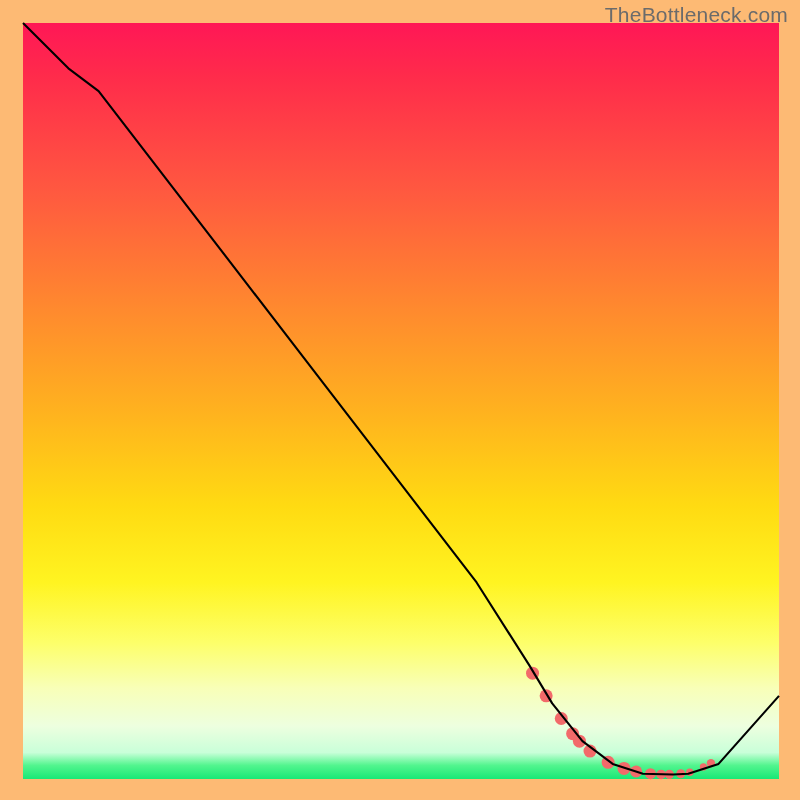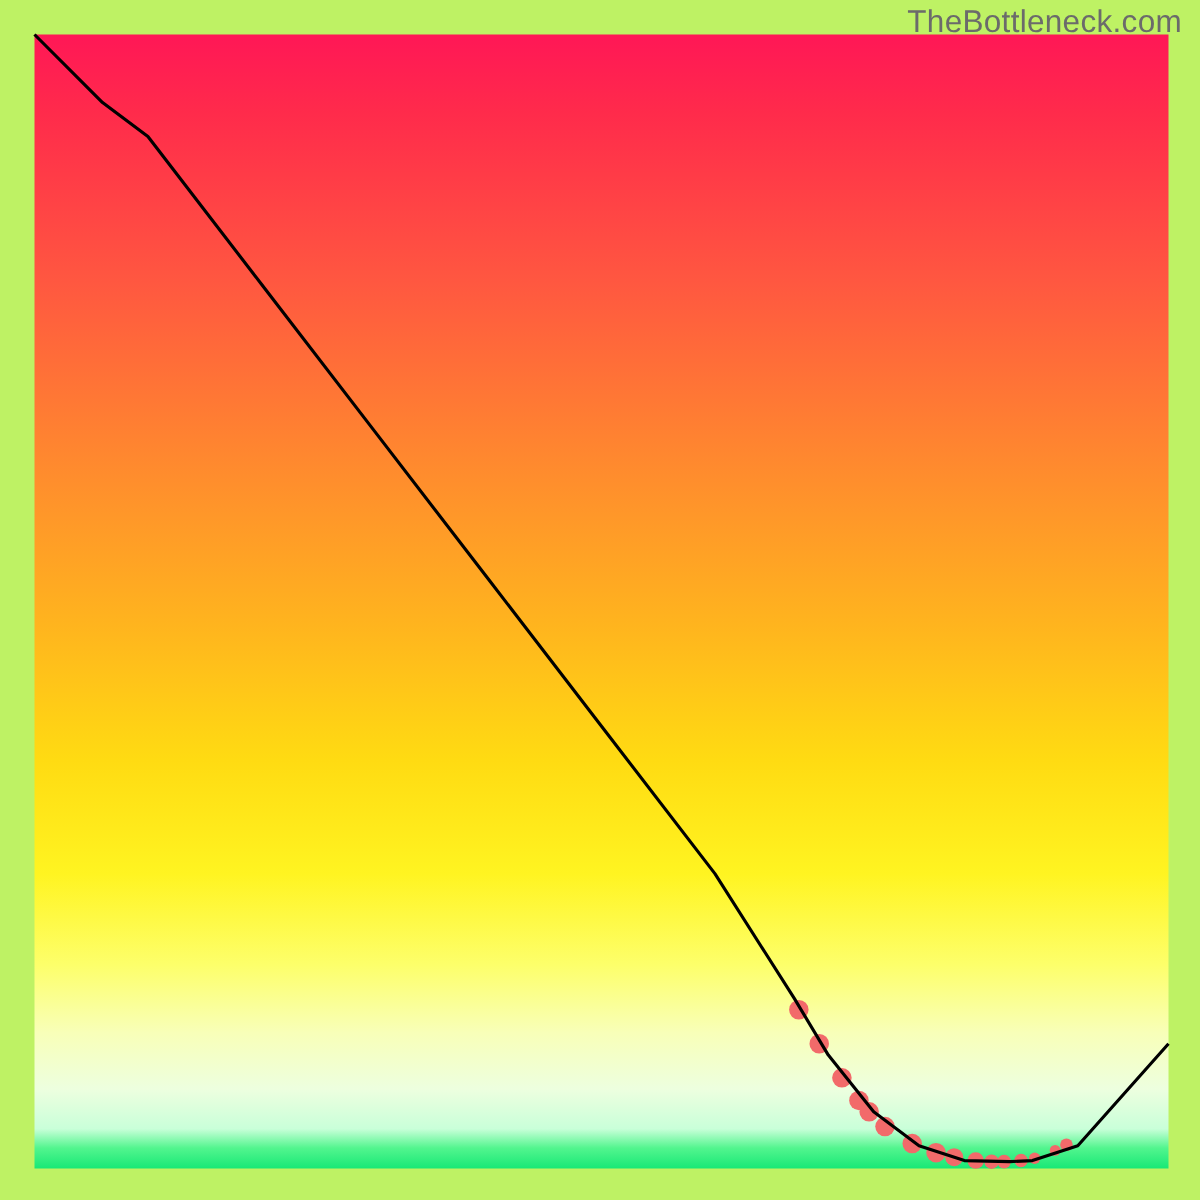--- a/index.html
+++ b/index.html
@@ -8,21 +8,21 @@
     width: 800px;
     height: 800px;
     background: #000000;
     overflow: hidden;
     font-family: Arial, Helvetica, sans-serif;
   }
   .stage {
     position: relative;
     width: 800px;
     height: 800px;
-    background: #bef264;
+    background: #fdba74;
   }
   .plot {
     position: absolute;
     left: 23px;
     top: 23px;
     width: 756px;
     height: 756px;
     
     background: linear-gradient(
       to bottom,

